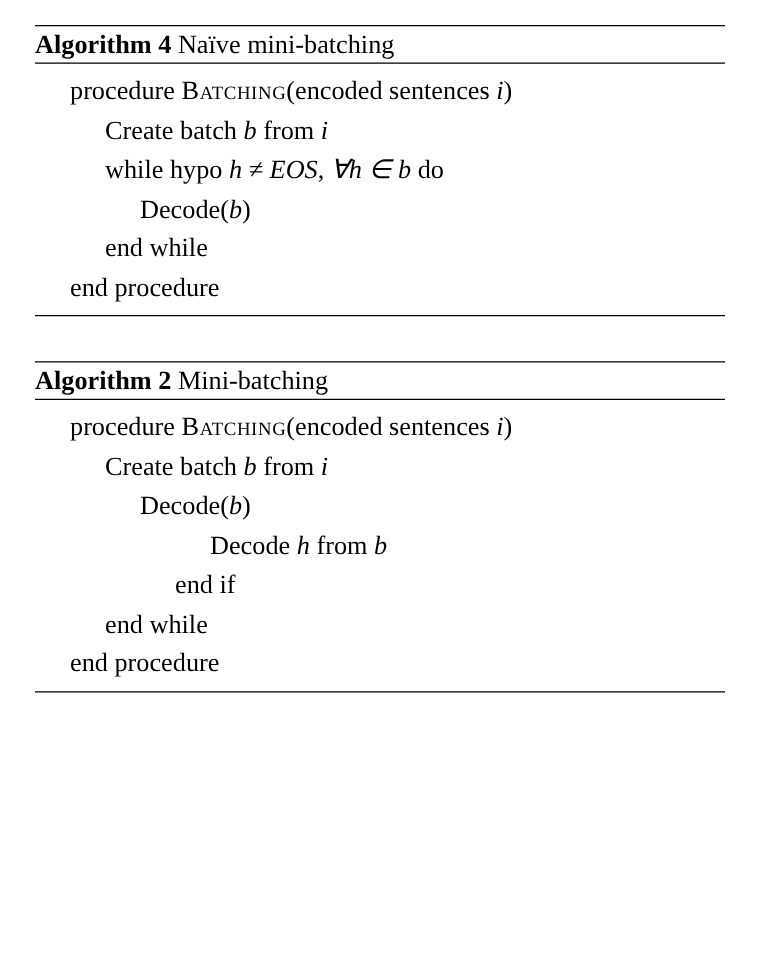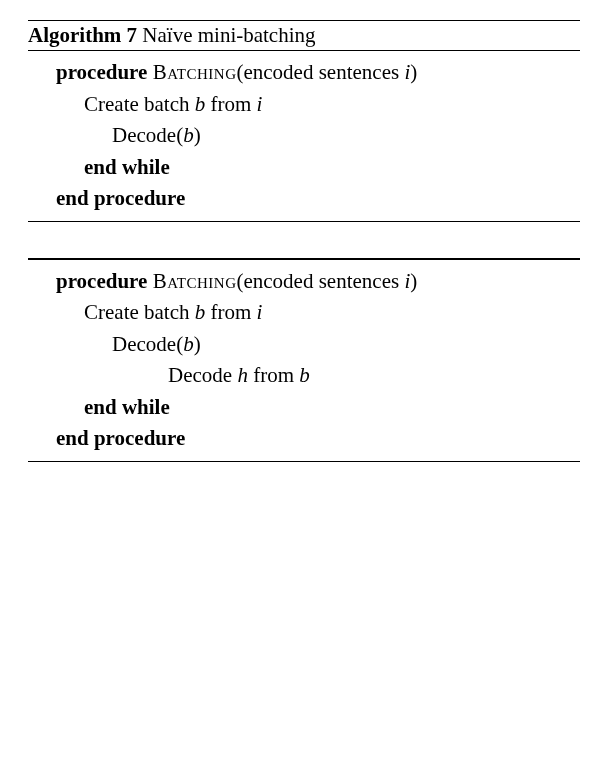--- a/index.html
+++ b/index.html
@@ -38,67 +38,74 @@
     line-height: 1.5;
   }
   .alg-line {
     white-space: nowrap;
   }
   .ind1 { padding-left: 28px; }
   .ind2 { padding-left: 56px; }
   .ind3 { padding-left: 84px; }
   .ind4 { padding-left: 112px; }
   .ind5 { padding-left: 140px; }
-  .kw { font-weight: bold; }
+  .kw { font-weight: normal; }
   .sc { font-variant: small-caps; letter-spacing: 0.5px; }
   .it { font-style: italic; }
 </style>
 </head>
 <body>
 <div class="page">
 
 <div class="alg-block">
   <hr class="alg-rule">
   <div class="alg-title-line">
-    <span class="num">Algorithm 7</span>
+    <span class="num">Algorithm 4</span>
     <span> </span>
     <span>Naïve mini-batching</span>
   </div>
   <hr class="alg-rule thin">
   <div class="alg-body">
     <div class="alg-line ind1">
       <span class="kw">procedure</span>
       <span> </span>
       <span class="sc">Batching</span><span>(encoded sentences </span><span class="it">i</span><span>)</span>
     </div>
     <div>
           <div class="alg-line ind2"><span>Create batch </span><span class="it">b</span><span> from </span><span class="it">i</span></div>
+          <div class="alg-line ind2"><span class="kw">while </span><span>hypo </span><span class="it">h ≠ EOS</span><span>, </span><span class="it">∀h ∈ b</span><span>  </span><span class="kw">do</span></div>
           <div class="alg-line ind3"><span>Decode(</span><span class="it">b</span><span>)</span></div>
           <div class="alg-line ind2"><span class="kw">end while</span></div>
         </div>
     <div class="alg-line ind1">
       <span class="kw">end procedure</span>
     </div>
   </div>
   <hr class="alg-rule">
 </div>
 
 <div class="alg-block">
   <hr class="alg-rule">
+  <div class="alg-title-line">
+    <span class="num">Algorithm 2</span>
+    <span> </span>
+    <span>Mini-batching</span>
+  </div>
   <hr class="alg-rule thin">
   <div class="alg-body">
     <div class="alg-line ind1">
       <span class="kw">procedure</span>
       <span> </span>
       <span class="sc">Batching</span><span>(encoded sentences </span><span class="it">i</span><span>)</span>
     </div>
     <div>
           <div class="alg-line ind2"><span>Create batch </span><span class="it">b</span><span> from </span><span class="it">i</span></div>
           <div class="alg-line ind3"><span>Decode(</span><span class="it">b</span><span>)</span></div>
           <div class="alg-line ind5"><span>Decode </span><span class="it">h</span><span> from </span><span class="it">b</span></div>
+          <div class="alg-line ind4"><span class="kw">end if</span></div>
           <div class="alg-line ind2"><span class="kw">end while</span></div>
         </div>
     <div class="alg-line ind1">
       <span class="kw">end procedure</span>
     </div>
   </div>
   <hr class="alg-rule">
 </div>
 
 </div>

